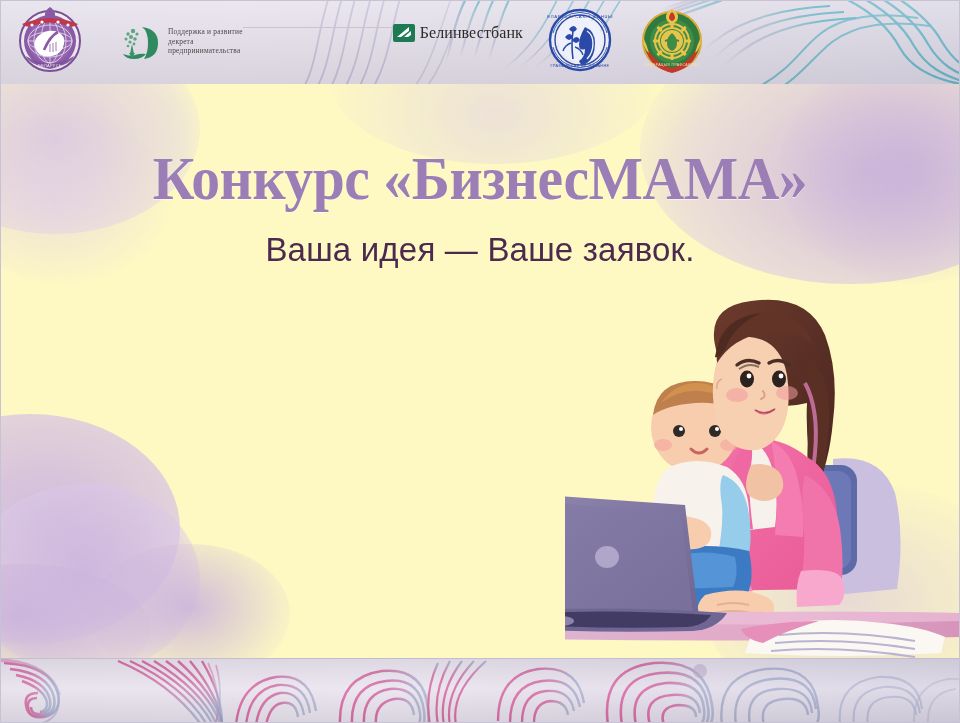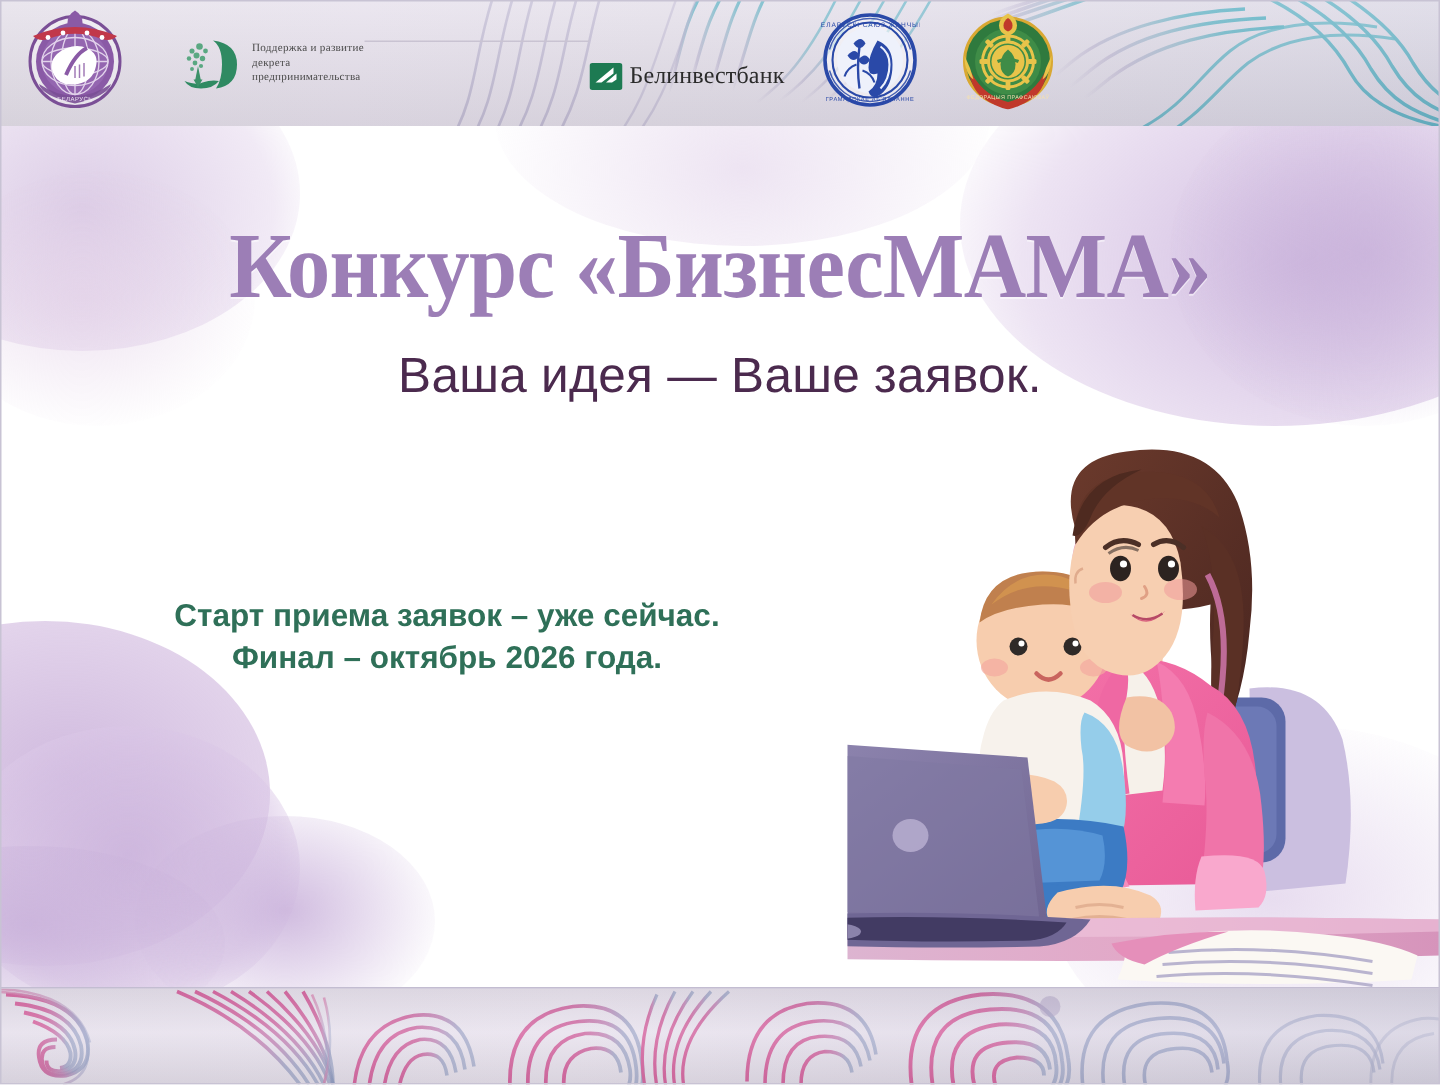--- a/index.html
+++ b/index.html
@@ -33,21 +33,21 @@
     background: linear-gradient(180deg, rgba(255,255,255,.22), rgba(0,0,0,.06));
     pointer-events:none;
   }
   .top-waves { position:absolute; left:0; top:0; width:960px; height:84px; }
 
   
   .main-panel {
     position: absolute;
     left: 0; top: 84px;
     width: 960px; height: 574px;
-    background: #ffffff;
+    background: #fef9c3;
     overflow: hidden;
   }
   .wc { position: absolute; border-radius: 50%; filter: blur(0.4px); }
 
   
   .wc-tl1 { left:-90px; top:-60px; width:290px; height:210px;
             background: radial-gradient(ellipse at 50% 55%, rgba(214,196,226,.85), rgba(224,208,234,.45) 62%, rgba(240,230,244,0) 78%); }
   .wc-tl2 { left:-40px; top:30px; width:210px; height:170px;
             background: radial-gradient(ellipse at 45% 50%, rgba(226,207,230,.6), rgba(236,224,240,0) 75%); }
   .wc-tr1 { left:640px; top:-70px; width:420px; height:270px;
@@ -88,21 +88,21 @@
   .bib-caption {
     font-size: 7.4px;
     line-height: 9.5px;
     color: #4a4a4a;
     font-family: "Liberation Serif", serif;
     letter-spacing: .2px;
     padding-top: 3px;
     max-width: 118px;
   }
   .bib-divider { height: 1px; background: #c9c3d2; margin: 3px 0 2px 0; width: 150px; }
-  .bib-brand { display: flex; align-items: flex-end; gap: 5px; }
+  .bib-brand { display: flex; align-items: flex-start; gap: 5px; }
   .bib-brand-name {
     font-size: 16px;
     color: #2b2b2b;
     font-family: "Liberation Serif", serif;
     letter-spacing: .1px;
   }
 
   
   .title {
     position: absolute;
@@ -249,24 +249,20 @@
     <div class="wc wc-bl3"></div>
     <div class="wc wc-bl4"></div>
     <div class="wc wc-br"></div>
 
     <div class="title">Конкурс «БизнесМАМА»</div>
 
     <div class="subtitle">
       <div>Ваша идея — Ваше заявок.</div>
     </div>
 
-    <div class="deadline">
-      <div>Старт приема заявок – уже сейчас.</div>
-      <div>Финал – октябрь 2026 года.</div>
-    </div>
 
     <svg style="position:absolute; left:565px; top:215px; width:395px; height:359px;" viewBox="0 0 395 359">
       <defs>
         <linearGradient id="lap" x1="0" y1="0" x2="1" y2="1">
           <stop offset="0" stop-color="#8f86b0"></stop>
             <stop offset="1" stop-color="#6e6490"></stop>
         </linearGradient>
         <linearGradient id="deskg" x1="0" y1="0" x2="1" y2="0">
           <stop offset="0" stop-color="#dcb6d2"></stop>
             <stop offset="0.5" stop-color="#e2a9c8"></stop>

